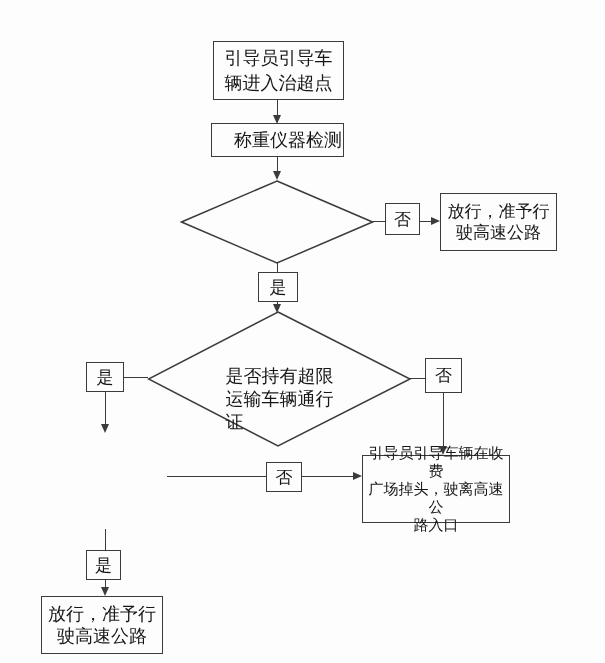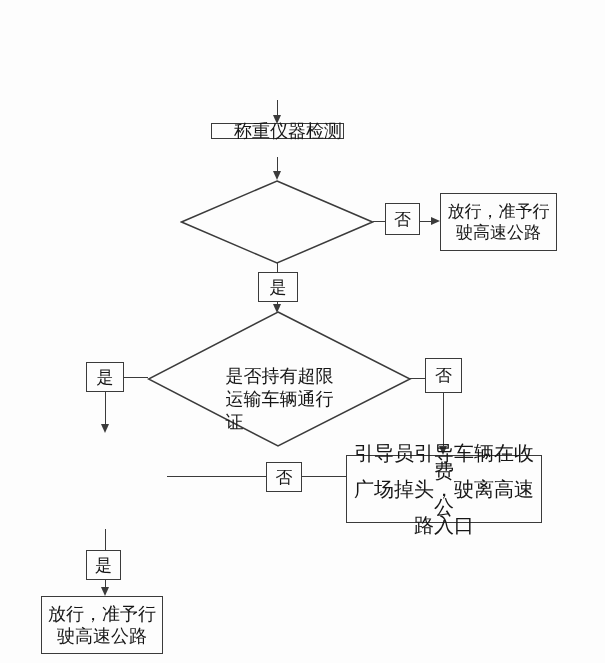--- a/index.html
+++ b/index.html
@@ -13,26 +13,26 @@
     position:absolute; box-sizing:border-box;
     border:1.5px solid #3b3b3b; background:#fdfdfd;
     display:flex; align-items:center; justify-content:center;
   }
   .lbl { white-space:pre-line; text-align:center; }
   .lbl.left { text-align:left;margin-top:41px; }
 
   
   .n-guide   { left:213px; top:41px;  width:131px; height:59px; font-size:18px; }
   .n-guide .lbl { line-height:25px; }
-  .n-weigh   { left:211px; top:123px; width:133px; height:16px; font-size:18px;padding-left:21px; }
+  .n-weigh   { left:211px; top:123px; width:133px; height:34px; font-size:18px;padding-left:21px; }
   .n-reltop  { left:440px; top:193px; width:117px; height:58px; font-size:17px; }
   .n-reltop .lbl { line-height:21px; }
   .n-check   { left:42px;  top:433px; width:125px; height:96px; font-size:18px; justify-content:flex-start; padding-left:11px; }
   .n-check .lbl { line-height:22px; }
-  .n-uturn   { left:346px; top:455px; width:196px; height:68px; font-size:20px; }
+  .n-uturn   { left:362px; top:455px; width:148px; height:68px; font-size:15px; }
   .n-uturn .lbl { line-height:18px; }
   .n-relbot  { left:41px;  top:596px; width:122px; height:58px; font-size:18px; }
   .n-relbot .lbl { line-height:22px; }
 
   
   .tag { font-size:17px; }
   .t-no1  { left:385px; top:203px; width:35px; height:32px; }
   .t-yes1 { left:258px; top:272px; width:40px; height:30px; }
   .t-yes2 { left:86px;  top:362px; width:38px; height:30px; }
   .t-no2  { left:425px; top:358px; width:37px; height:35px; }
@@ -106,20 +106,24 @@
 
   <svg class="dsvg d2" width="265" height="136">
     <polygon points="131,1 263,68 131,135 1.5,68" fill="#fdfdfd" stroke="#3b3b3b" stroke-width="1.5"></polygon>
   </svg>
   <div class="dtext d2t">
     <span class="lbl left">是否持有超限
 运输车辆通行
 证</span>
   </div>
 
+  <div class="box n-guide">
+    <span class="lbl">引导员引导车
+辆进入治超点</span>
+  </div>
 
   <div class="box n-weigh">
     <span class="lbl">称重仪器检测</span>
   </div>
 
   <div class="box n-reltop">
     <span class="lbl">放行，准予行
 驶高速公路</span>
   </div>
 

